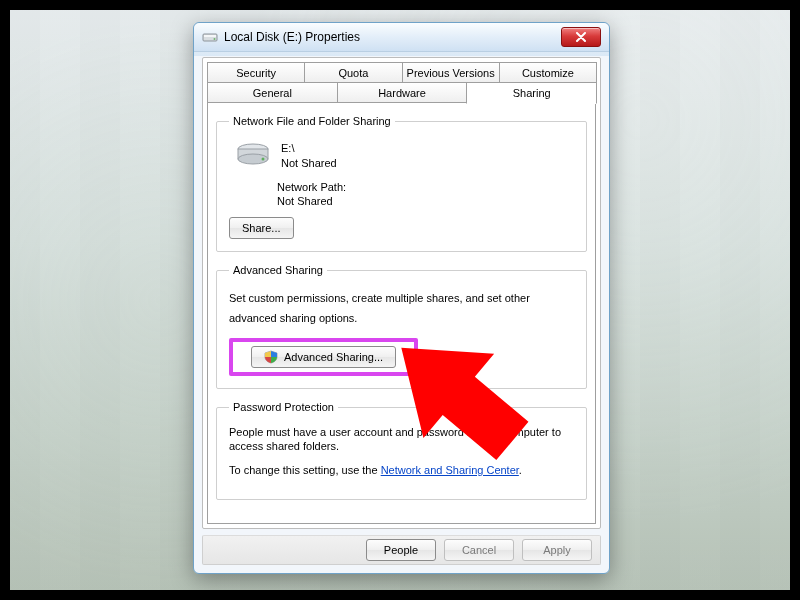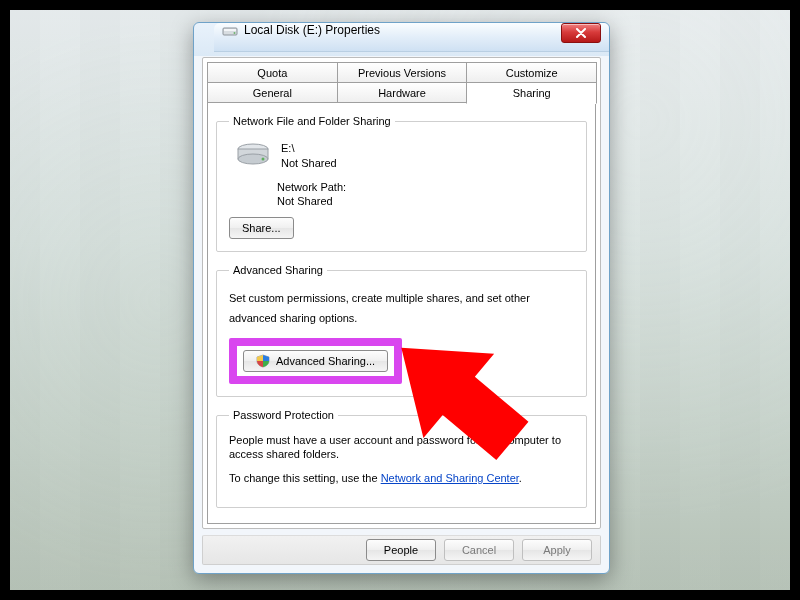--- a/index.html
+++ b/index.html
@@ -15,23 +15,23 @@
       radial-gradient(circle at 80% 20%,rgba(255,255,255,.5),transparent 50%),
       radial-gradient(circle at 20% 50%,rgba(200,210,200,.4),transparent 40%);
   }
   .frame{position:absolute;inset:0;border:10px solid #000;box-sizing:border-box;}
   
   .window{position:absolute;left:193px;top:22px;width:415px;height:550px;
     border:1px solid #6fa2c8;border-radius:6px;
     background:linear-gradient(180deg,#e9f2fb 0%,#dbe9f6 6%,#f2f6fb 6%,#f2f6fb 100%);
     box-shadow:0 6px 22px rgba(0,0,0,.35);
   }
-  .titlebar{display:flex;height:28px;padding:0 8px;
+  .titlebar{display:flex;align-items:center;height:28px;padding:0 8px;
     background:linear-gradient(180deg,#fafdff 0%,#e3eef9 50%,#cfe1f3 100%);
-    border-bottom:1px solid #b9cfe3;border-radius:6px 6px 0 0;margin-left:20px;}
+    border-bottom:1px solid #b9cfe3;border-radius:6px 6px 0 0;}
   .titlebar .ico{width:16px;height:16px;margin-right:6px;display:flex;align-items:center;justify-content:center;}
   .title{font-size:12px;color:#000;}
   .close-btn{margin-left:auto;width:38px;height:18px;border-radius:3px;
     background:linear-gradient(180deg,#f08080 0%,#d83b3b 45%,#b51818 100%);
     border:1px solid #8b0f0f;box-shadow:inset 0 1px 0 rgba(255,255,255,.5);
     color:#fff;font-weight:bold;display:flex;align-items:center;justify-content:center;cursor:pointer;}
   .close-btn svg{display:block;}
   .client{position:absolute;left:8px;right:8px;top:34px;bottom:44px;background:#fff;border:1px solid #bcbcbc;border-radius:2px;}
   .tabs{position:relative;height:46px;}
   .tabrow{position:absolute;left:4px;right:4px;display:flex;gap:0;}
@@ -49,21 +49,21 @@
   .drive-row{display:flex;align-items:flex-start;gap:10px;margin:4px 0 10px 6px;}
   .drive-icon{width:36px;height:24px;}
   .drive-text{font-size:11px;line-height:15px;}
   .label-line{font-size:11px;margin:2px 0 2px 0;padding-left:48px;}
   .btn{display:inline-flex;align-items:center;gap:6px;height:22px;padding:0 12px;
     border:1px solid #8b8b8b;border-radius:3px;font-size:11px;cursor:pointer;
     background:linear-gradient(180deg,#fdfdfd 0%,#f0f0f0 48%,#e6e6e6 52%,#f5f5f5 100%);}
   .btn.disabled{color:#7a7a7a;border-color:#bfbfbf;cursor:default;}
   .adv-desc{font-size:11px;line-height:20px;margin:2px 0 10px 0;}
   .uac-shield{width:14px;height:14px;}
-  .highlight-box{border:8px solid #d946ef;display:inline-block;padding:4px 6px;border-radius:2px;}
+  .highlight-box{border:4px solid #d946ef;display:inline-block;padding:4px 18px;border-radius:2px;}
   .pp-desc{font-size:11px;line-height:14px;margin:2px 0 10px 0;}
   .link{color:#0645c8;text-decoration:underline;cursor:pointer;}
   
   .footer{position:absolute;left:8px;right:8px;bottom:8px;height:28px;display:flex;justify-content:flex-end;gap:8px;align-items:center;
     background:linear-gradient(180deg,#f1f1f1,#e6e6e6);border:1px solid #cfcfcf;border-top:1px solid #dcdcdc;border-radius:2px;padding:0 8px;}
   .footer .btn{min-width:70px;justify-content:center;}
   
   .arrow{position:absolute;left:400px;top:340px;width:150px;height:150px;pointer-events:none;}
 </style>
 </head>
@@ -84,20 +84,21 @@
     <div class="close-btn">
       <svg width="12" height="10" viewBox="0 0 12 10">
           <path d="M2 1 L10 9 M10 1 L2 9" stroke="#fff" stroke-width="2" stroke-linecap="round"></path>
         </svg>
     </div>
   </div>
 
   <div class="client">
     <div class="tabs">
       <div class="tabrow top">
+        <div class="tab">Security</div>
         <div class="tab">Quota</div>
         <div class="tab">Previous Versions</div>
         <div class="tab">Customize</div>
       </div>
       <div class="tabrow bottom">
         <div class="tab">General</div>
         <div class="tab">Hardware</div>
         <div class="tab active">Sharing</div>
       </div>
       <div class="tabline"></div>

